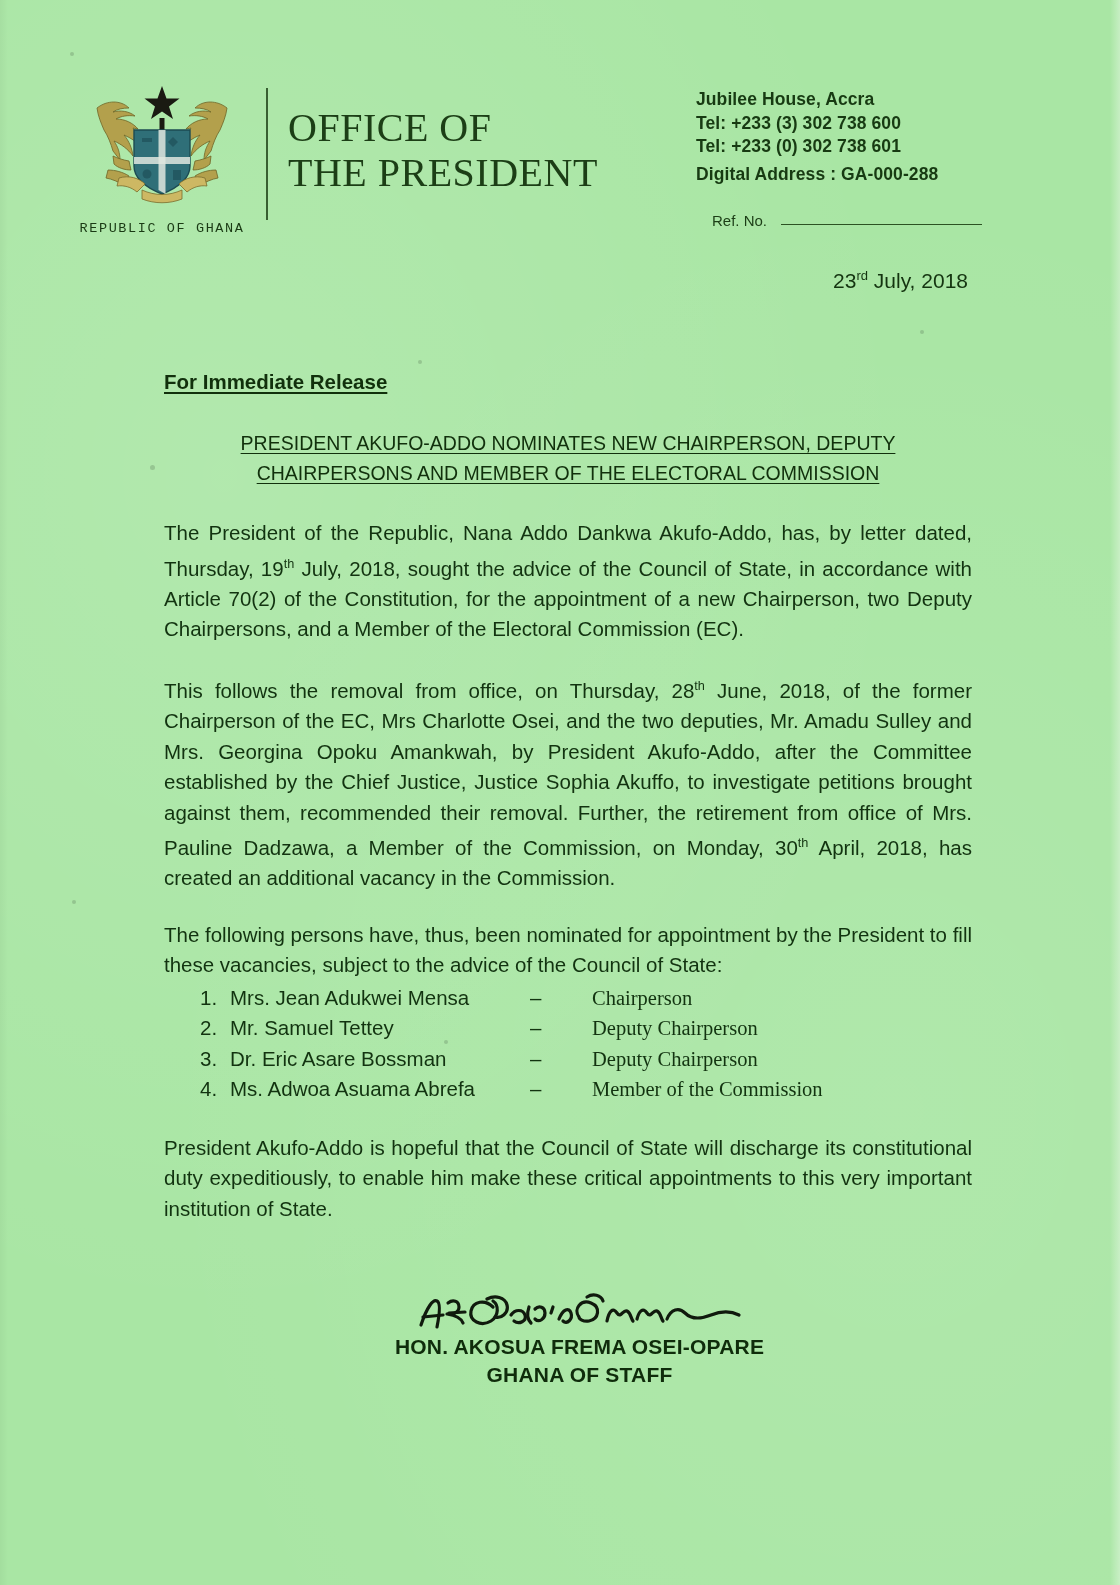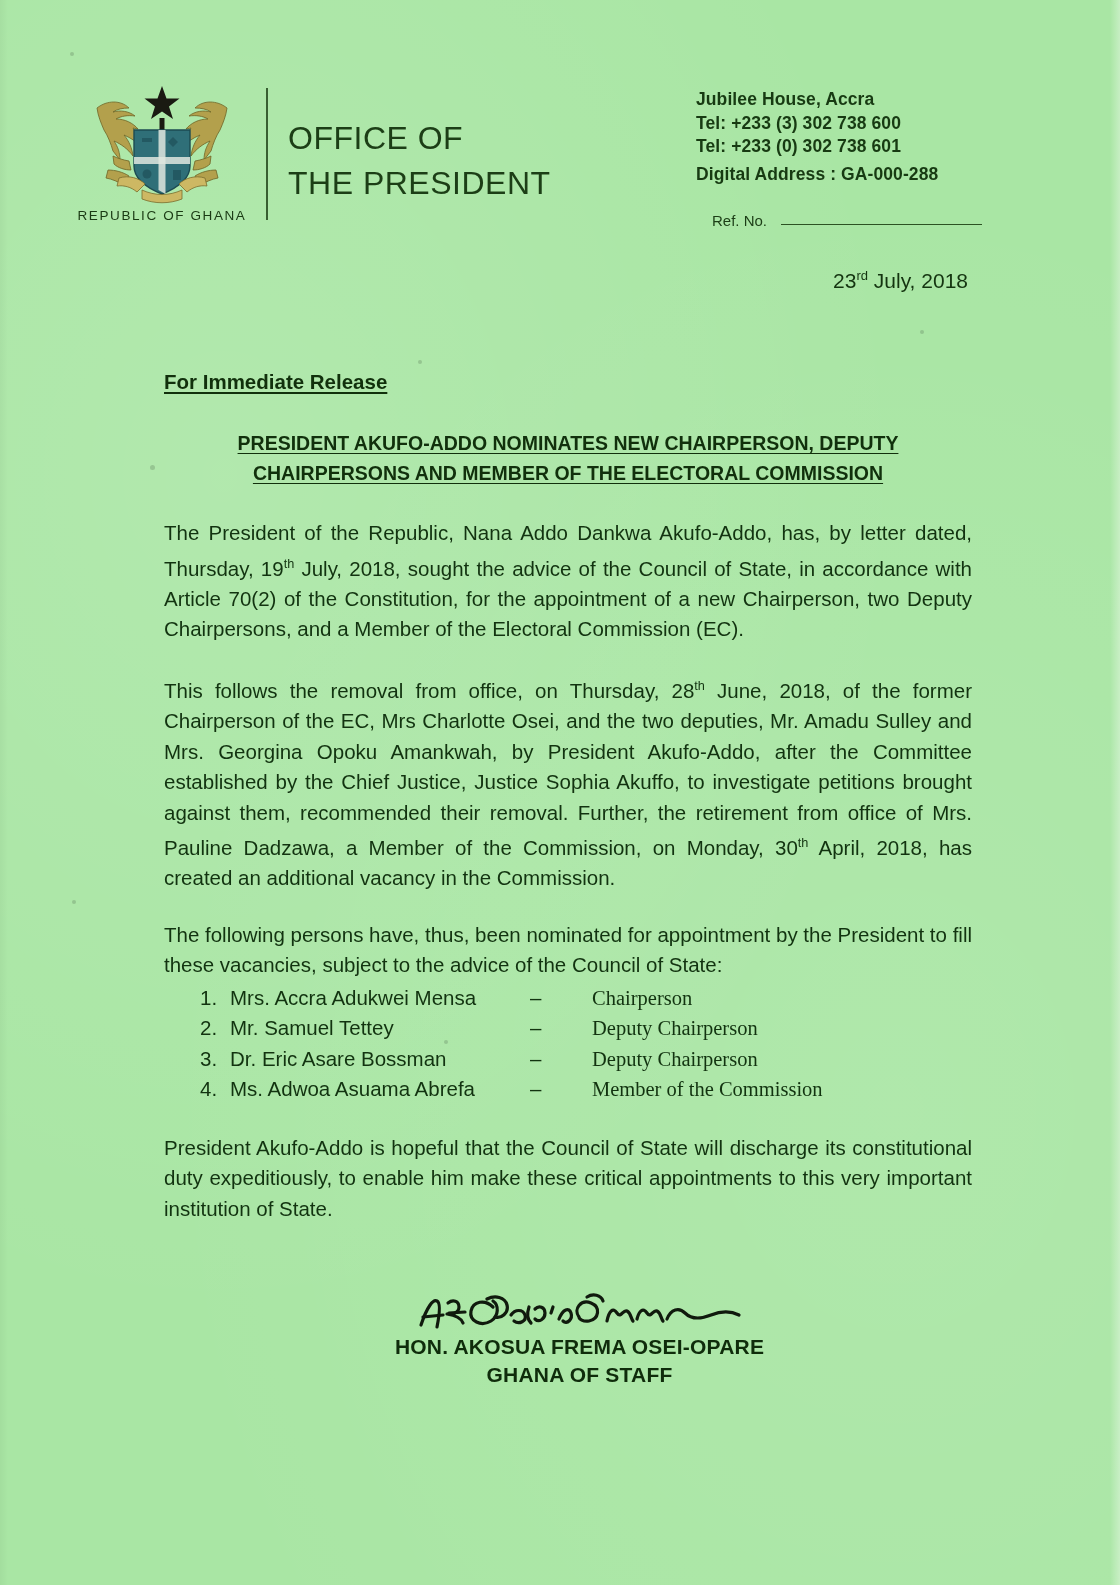--- a/index.html
+++ b/index.html
@@ -40,42 +40,42 @@
     width: 200px;
     text-align: center;
   }
   .crest {
     width: 150px;
     height: 128px;
     margin: 0 auto;
     display: block;
   }
   .crest-caption {
-    font-family: Liberation Sans, sans-serif;
+    font-family: Liberation Mono, monospace;
     font-size: 13.5px;
     letter-spacing: 1.6px;
     color: #1a3a14;
-    margin-top: 2px;
+    margin-top: 15px;
     white-space: nowrap;
   }
   .head-divider {
     position: absolute;
     left: 266px;
     top: 88px;
     width: 2px;
     height: 132px;
     background: #23471c;
     opacity: 0.85;
   }
   .office-title {
     position: absolute;
     left: 288px;
-    top: 116px;
-    font-family: Liberation Sans, sans-serif;
-    font-size: 32px;
+    top: 105px;
+    font-family: Liberation Serif, serif;
+    font-size: 40px;
     line-height: 45px;
     color: #1c3e16;
     letter-spacing: 0.5px;
     white-space: nowrap;
   }
   .contact-block {
     position: absolute;
     left: 696px;
     top: 88px;
     font-size: 17.5px;
@@ -133,21 +133,21 @@
     font-size: 20.5px;
     font-weight: bold;
     text-decoration: underline;
     text-underline-offset: 3px;
     color: #11300c;
     margin-bottom: 34px;
     display: inline-block;
   }
   .doc-title {
     font-size: 19.5px;
-    font-weight: bold;
+    font-weight: normal;
     text-align: center;
     line-height: 30px;
     color: #11300c;
     margin: 0 auto 30px auto;
     width: 790px;
   }
   .doc-title span {
     text-decoration: underline;
     text-underline-offset: 3px;
   }
@@ -324,21 +324,21 @@
 
     <p class="para"><span>The President of the Republic, Nana Addo Dankwa Akufo-Addo, has, by letter dated, Thursday, 19</span><sup>th</sup><span> July, 2018, sought the advice of the Council of State, in accordance with Article 70(2) of the Constitution, for the appointment of a new Chairperson, two Deputy Chairpersons, and a Member of the Electoral Commission (EC).</span></p>
 
     <p class="para"><span>This follows the removal from office, on Thursday, 28</span><sup>th</sup><span> June, 2018, of the former Chairperson of the EC, Mrs Charlotte Osei, and the two deputies, Mr. Amadu Sulley and Mrs. Georgina Opoku Amankwah, by President Akufo-Addo, after the Committee established by the Chief Justice, Justice Sophia Akuffo, to investigate petitions brought against them, recommended their removal. Further, the retirement from office of Mrs. Pauline Dadzawa, a Member of the Commission, on Monday, 30</span><sup>th</sup><span> April, 2018, has created an additional vacancy in the Commission.</span></p>
 
     <p class="para tight">The following persons have, thus, been nominated for appointment by the President to fill these vacancies, subject to the advice of the Council of State:</p>
 
     <ul class="nominees">
       <li class="nominee-row">
         <span class="nominee-num">1.</span>
-        <span class="nominee-name">Mrs. Accra Adukwei Mensa</span>
+        <span class="nominee-name">Mrs. Jean Adukwei Mensa</span>
         <span class="nominee-dash">–</span>
         <span class="nominee-role">Chairperson</span>
       </li>
       <li class="nominee-row">
         <span class="nominee-num">2.</span>
         <span class="nominee-name">Mr. Samuel Tettey</span>
         <span class="nominee-dash">–</span>
         <span class="nominee-role">Deputy Chairperson</span>
       </li>
       <li class="nominee-row">

